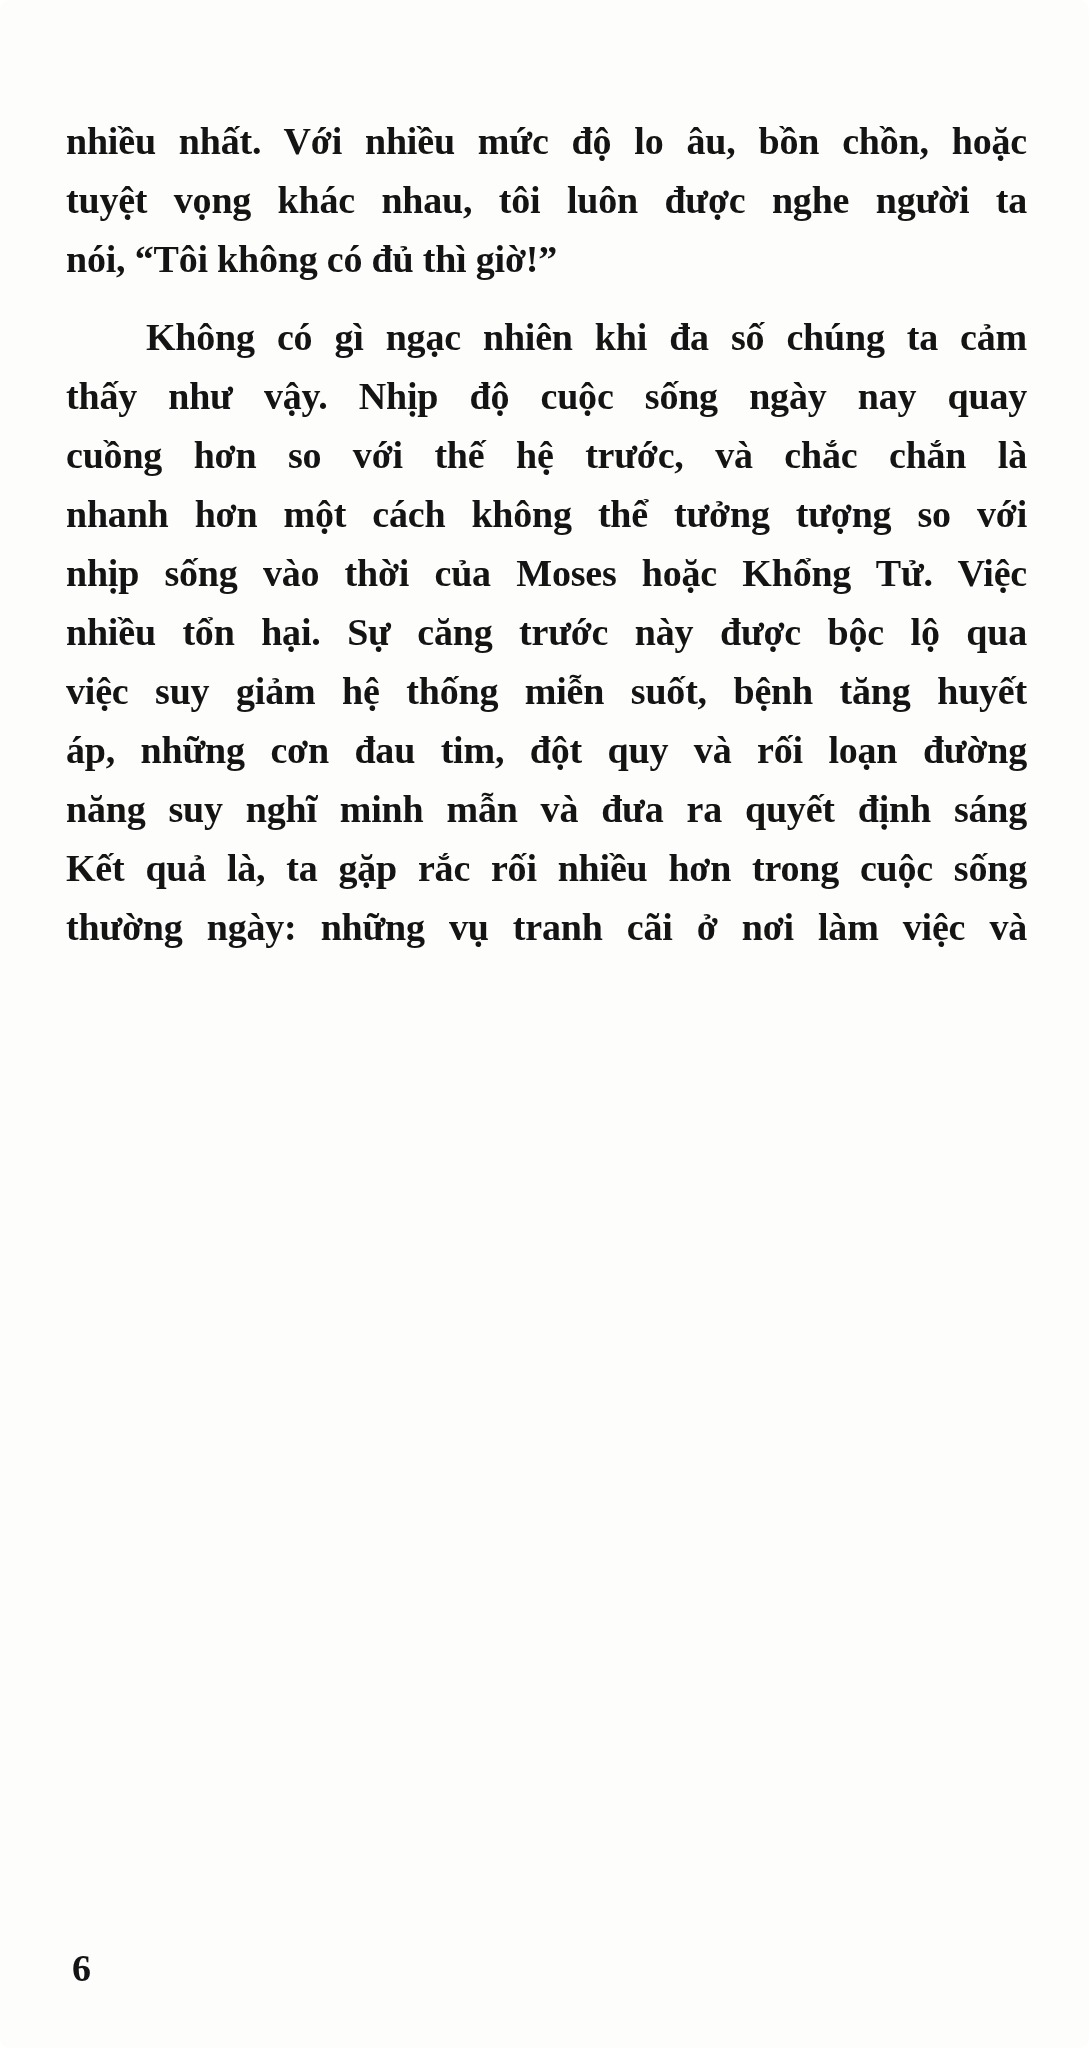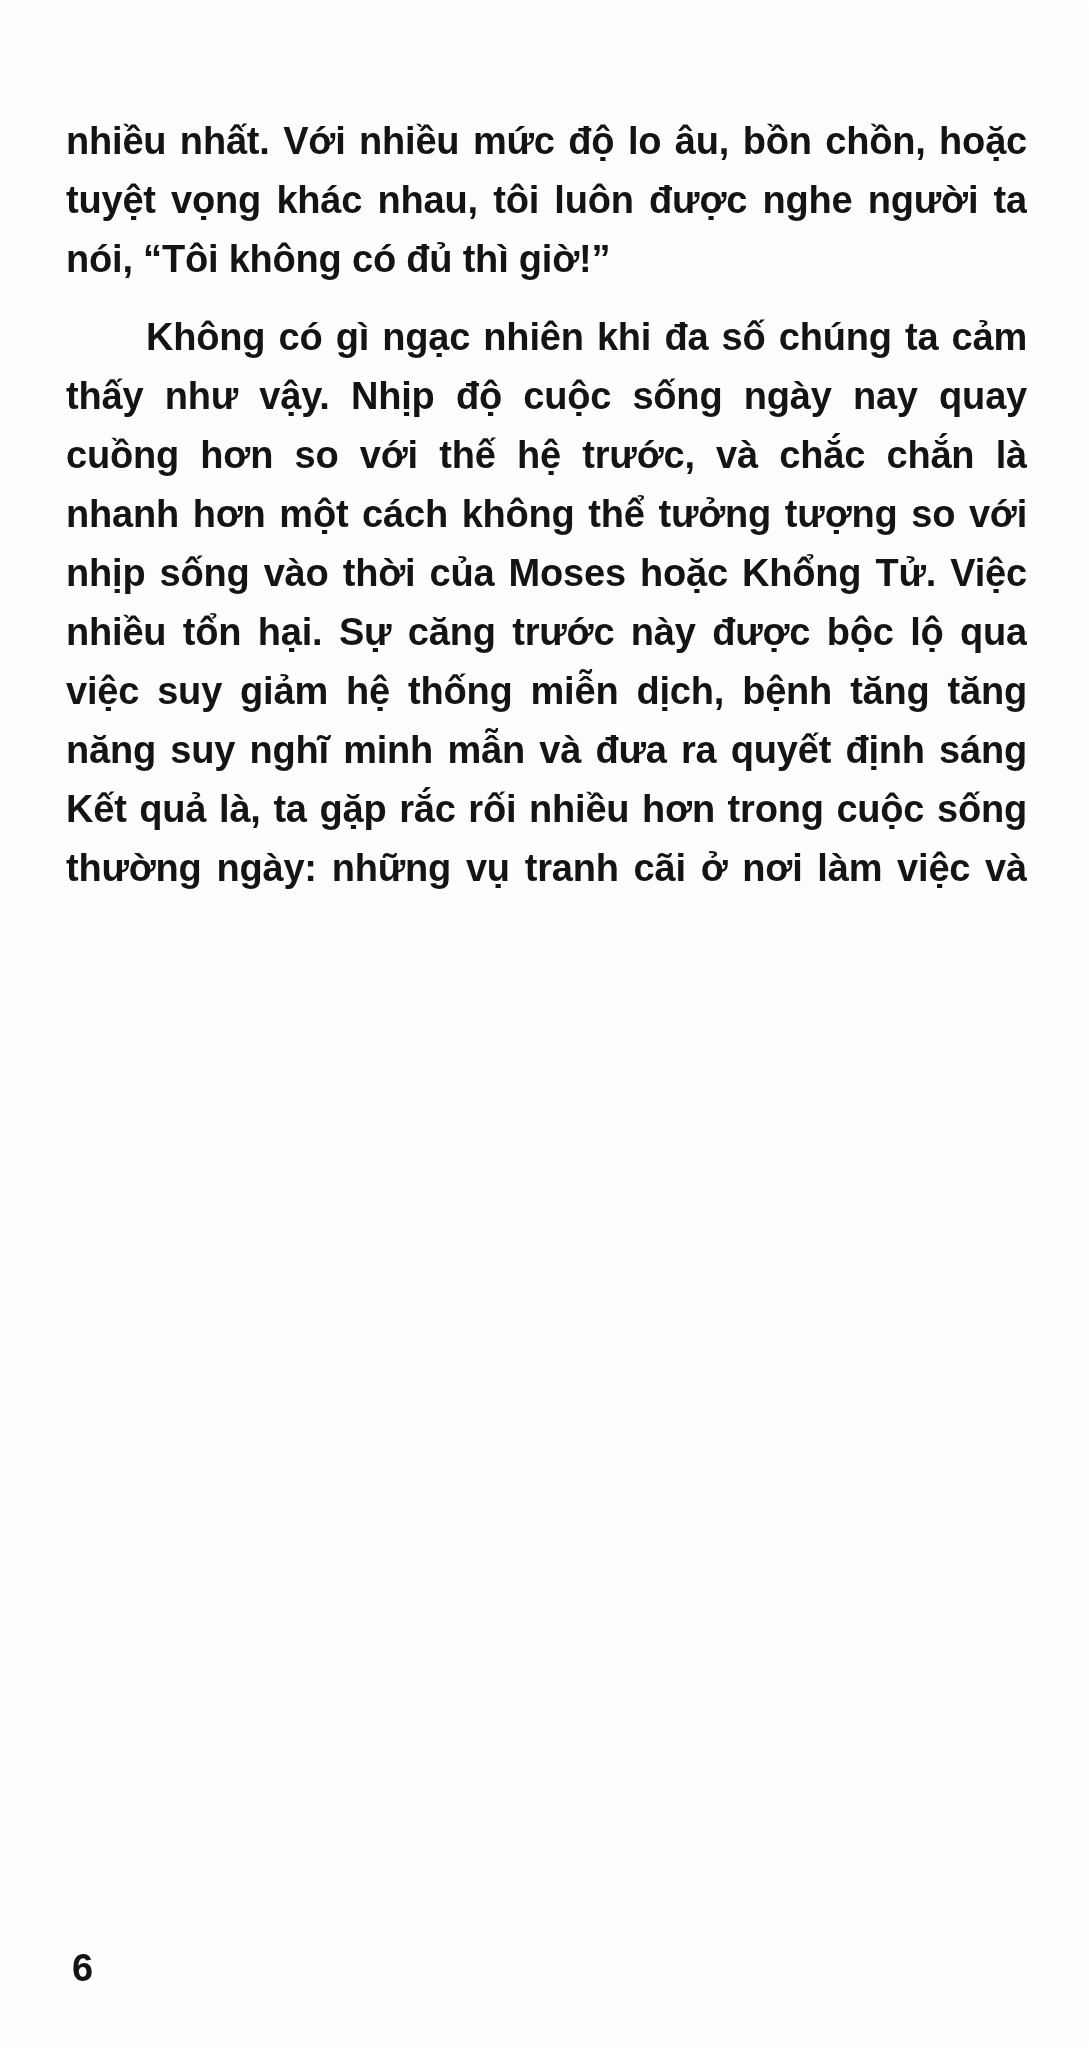--- a/index.html
+++ b/index.html
@@ -5,21 +5,21 @@
   html, body {
     margin: 0;
     padding: 0;
     background: #ffffff;
   }
   .page {
     position: relative;
     width: 1089px;
     height: 2048px;
     overflow: hidden;
-    font-family: Liberation Sans, sans-serif;
+    font-family: Liberation Serif, serif;
     border-radius: 10px;
   }
   .text-block {
     position: absolute;
     left: 66px;
     right: 62px;
     top: 112px;
   }
   .para {
     margin: 0 0 19px 0;
@@ -62,20 +62,21 @@
         <div class="line">tuyệt vọng khác nhau, tôi luôn được nghe người ta</div>
         <div class="line last">nói, “Tôi không có đủ thì giờ!”</div>
       </div>
       <div class="para">
         <div class="line indent">Không có gì ngạc nhiên khi đa số chúng ta cảm</div>
         <div class="line">thấy như vậy. Nhịp độ cuộc sống ngày nay quay</div>
         <div class="line">cuồng hơn so với thế hệ trước, và chắc chắn là</div>
         <div class="line">nhanh hơn một cách không thể tưởng tượng so với</div>
         <div class="line">nhịp sống vào thời của Moses hoặc Khổng Tử. Việc</div>
         <div class="line">nhiều tổn hại. Sự căng trước này được bộc lộ qua</div>
-        <div class="line">việc suy giảm hệ thống miễn dịch, bệnh tăng tăng</div>
+        <div class="line">việc suy giảm hệ thống miễn suốt, bệnh tăng huyết</div>
+        <div class="line">áp, những cơn đau tim, đột quy và rối loạn đường</div>
         <div class="line">năng suy nghĩ minh mẫn và đưa ra quyết định sáng</div>
         <div class="line">Kết quả là, ta gặp rắc rối nhiều hơn trong cuộc sống</div>
         <div class="line">thường ngày: những vụ tranh cãi ở nơi làm việc và</div>
       </div>
     </div>
   <div class="page-number">6</div>
 </div>
 
 </body></html>

